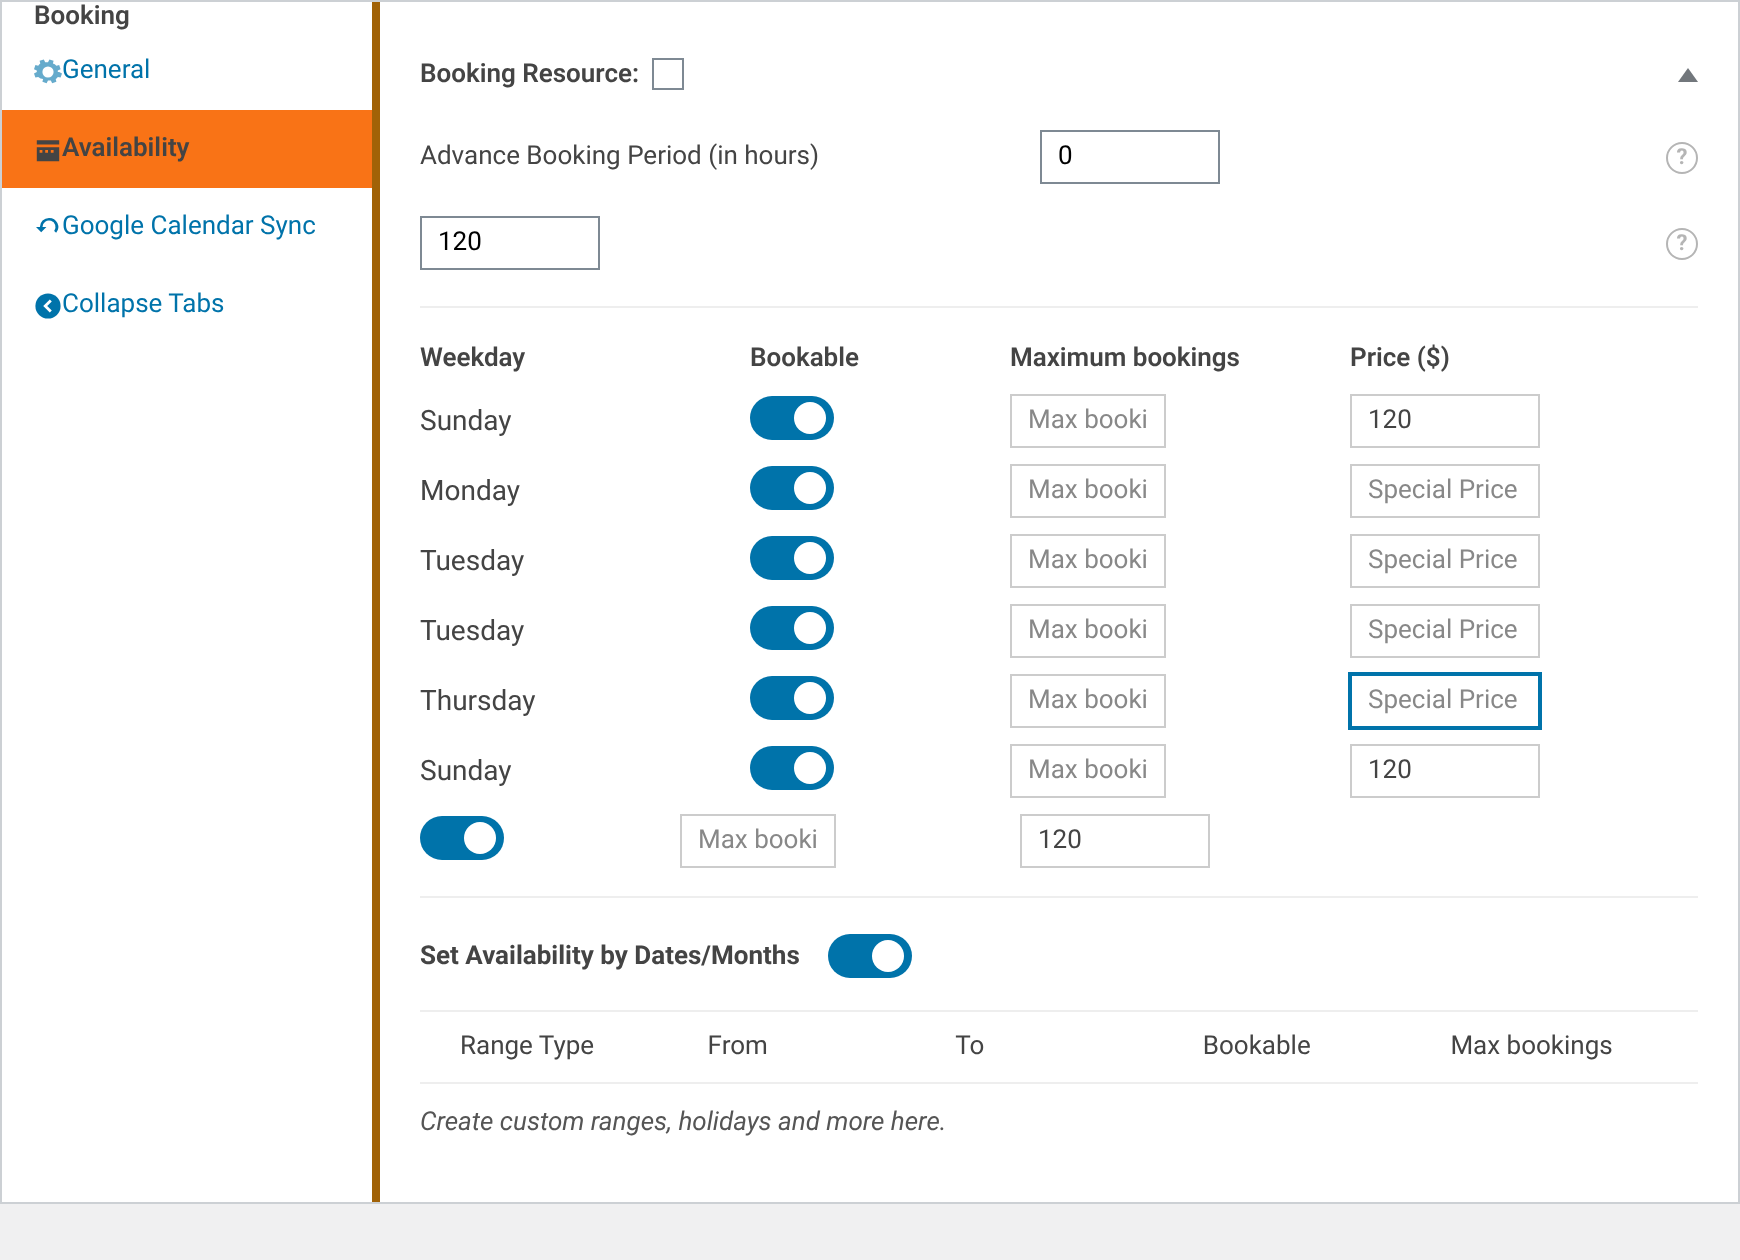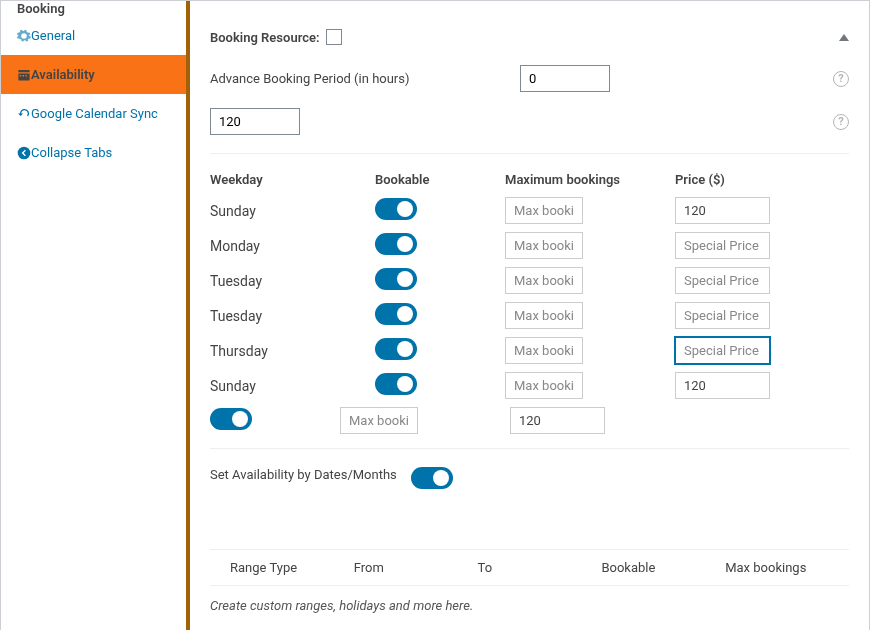--- a/index.html
+++ b/index.html
@@ -134,28 +134,27 @@
     font-family: inherit;
     color:#444;
   }
   .price-input.focused {
     border-color: #0073aa;
     box-shadow: 0 0 0 1px #0073aa;
     outline:none;
   }
   .price-input::placeholder { color:#888; }
   .avail-header {
-    display:flex; gap:14px;
-    font-weight:400; padding: 6px 0 16px 0;
+    display:flex; align-items:center; gap:14px;
+    font-weight:700; padding: 6px 0 16px 0;
   }
   .range-header {
     display:flex;
     border-top:1px solid #eee;
     padding: 10px 0 10px 20px;
-    margin-top: 44px;
   }
   .range-header div { flex:1; }
   .range-body {
     border-top:1px solid #eee;
     display:flex;
     align-items:center;
     padding: 12px 0 12px 0;
     gap: 15px;
   }
   .empty-msg {

